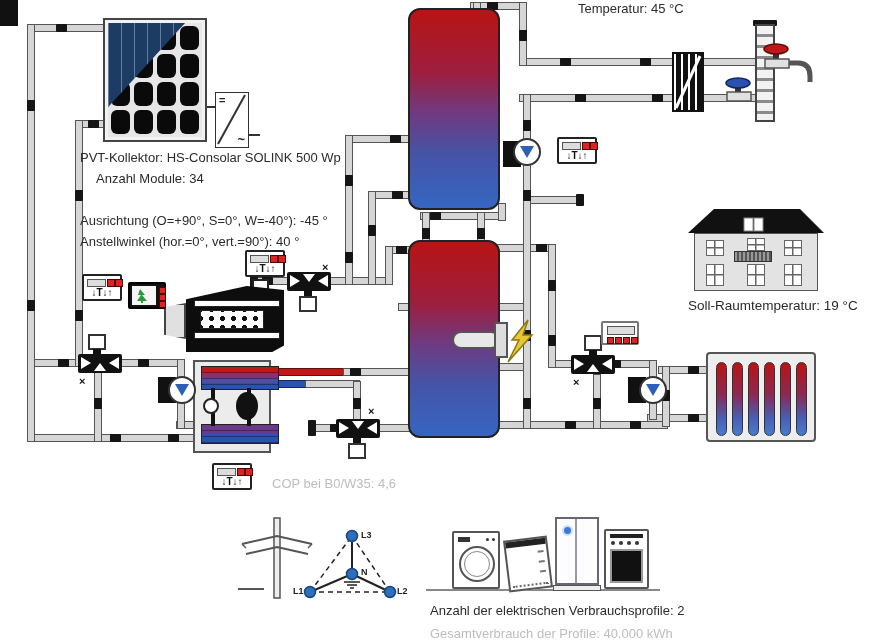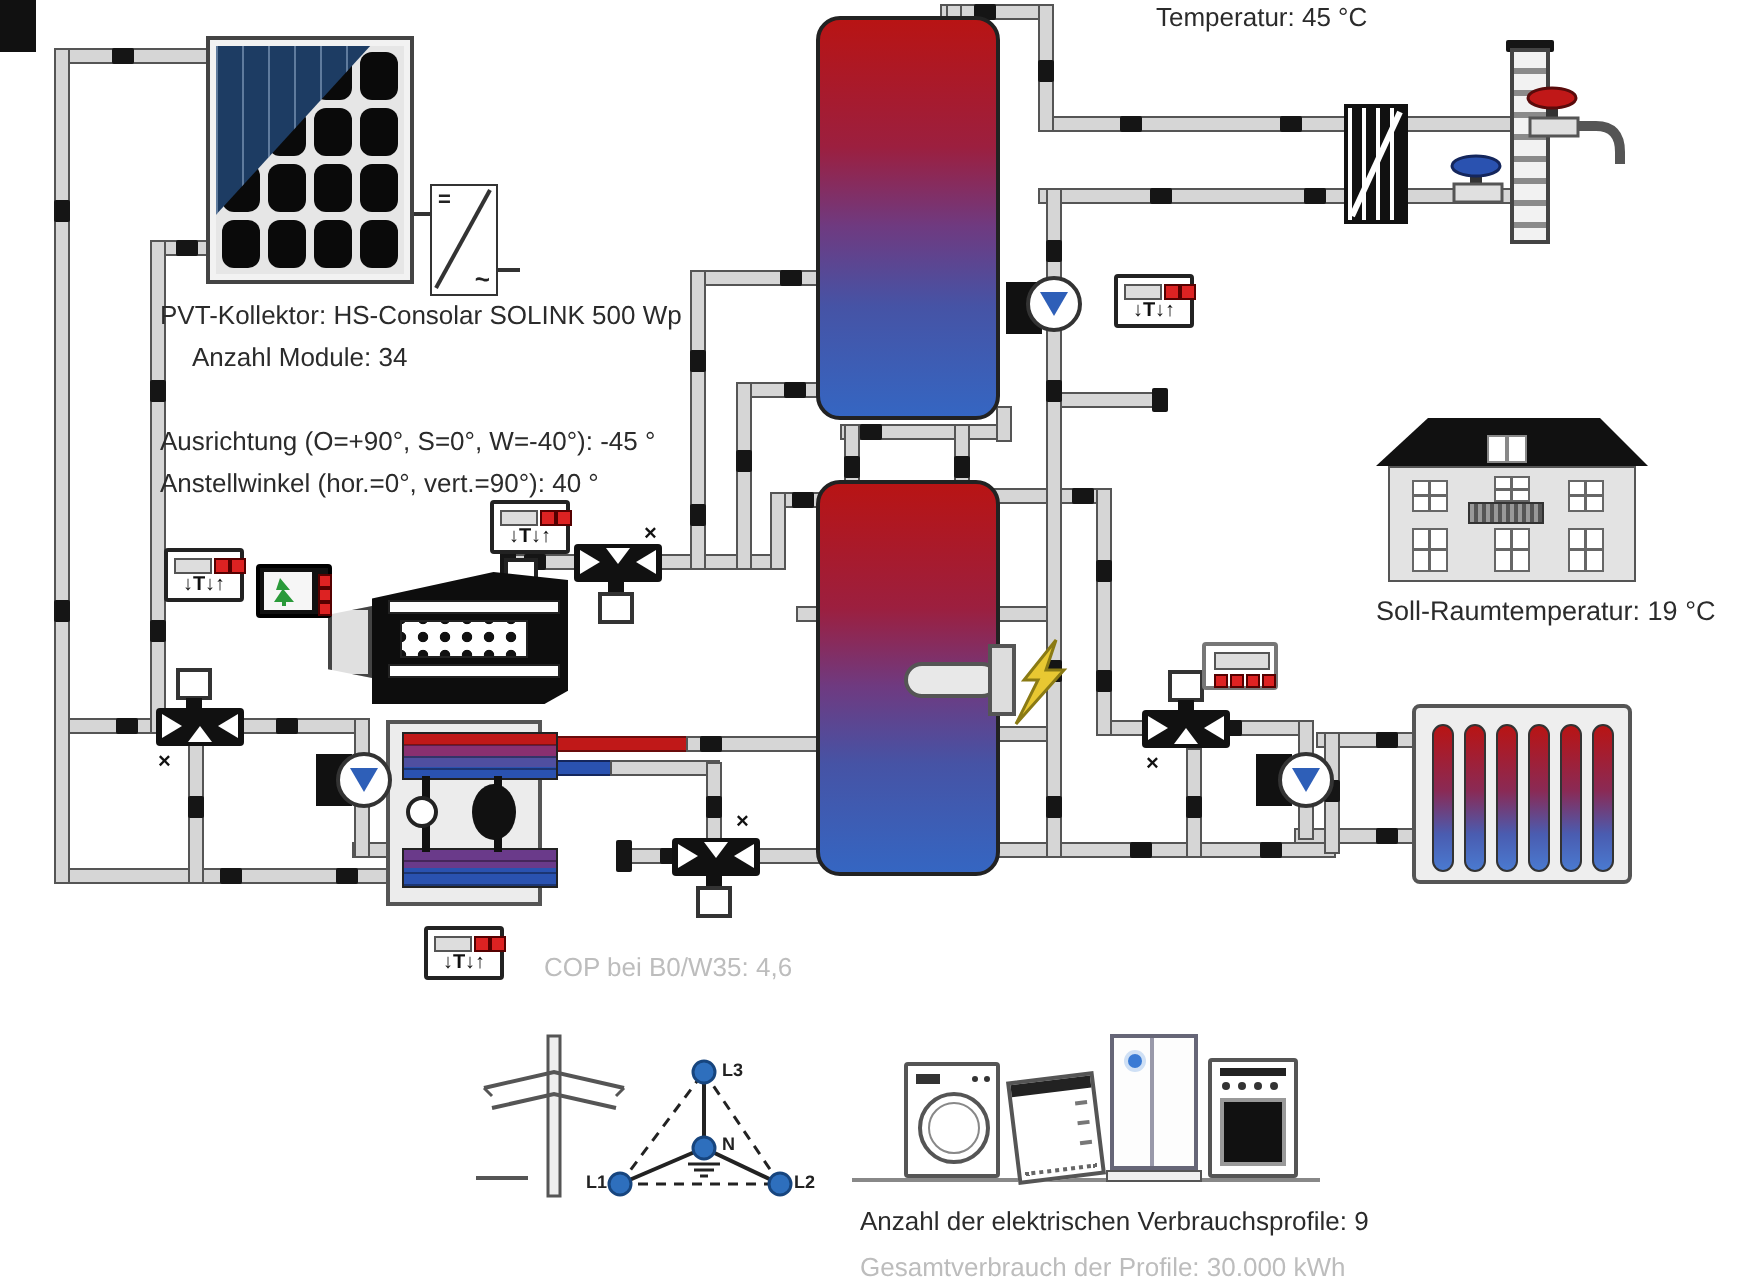--- a/index.html
+++ b/index.html
@@ -417,16 +417,16 @@
 
   <div class="txt" style="left:80px;top:150px;">PVT-Kollektor: HS-Consolar SOLINK 500 Wp</div>
   <div class="txt" style="left:96px;top:171px;">Anzahl Module: 34</div>
   <div class="txt" style="left:80px;top:213px;">Ausrichtung (O=+90°, S=0°, W=-40°): -45 °</div>
   <div class="txt" style="left:80px;top:234px;">Anstellwinkel (hor.=0°, vert.=90°): 40 °</div>
 
   <div class="txt" style="left:688px;top:298px;font-size:13.5px;">Soll-Raumtemperatur: 19 °C</div>
 
   <div class="txt gray" style="left:272px;top:476px;">COP bei B0/W35: 4,6</div>
 
-  <div class="txt" style="left:430px;top:603px;">Anzahl der elektrischen Verbrauchsprofile: 9</div>
-  <div class="txt gray" style="left:430px;top:626px;">Gesamtverbrauch der Profile: 30.000 kWh</div>
+  <div class="txt" style="left:430px;top:603px;">Anzahl der elektrischen Verbrauchsprofile: 2</div>
+  <div class="txt gray" style="left:430px;top:626px;">Gesamtverbrauch der Profile: 40.000 kWh</div>
 
 </div>
 
 </body></html>

